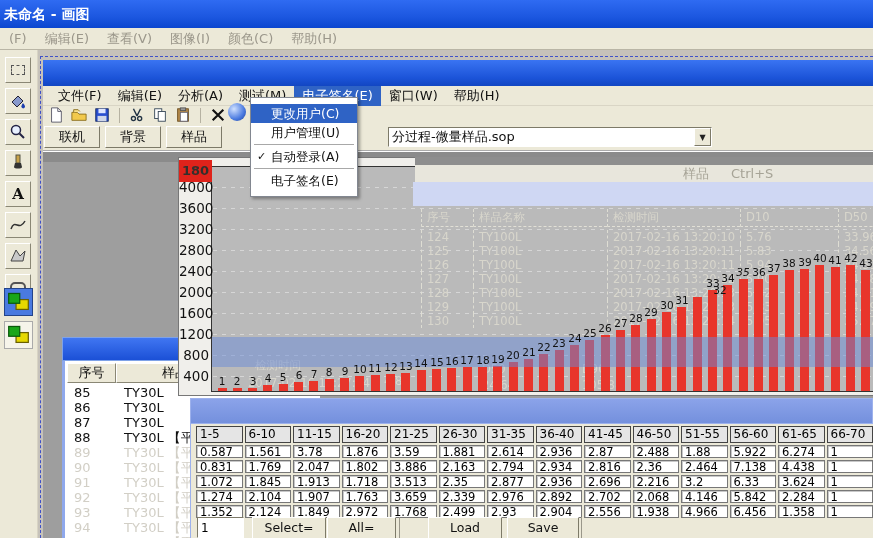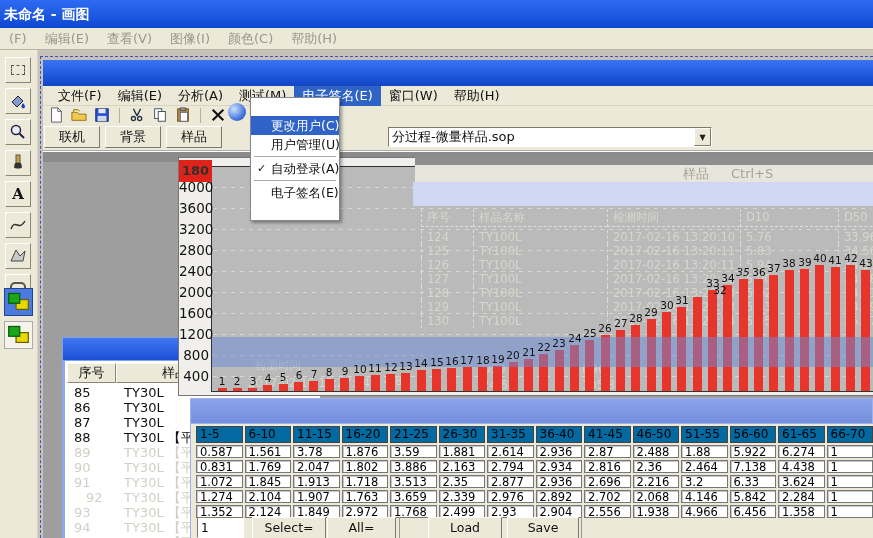--- a/index.html
+++ b/index.html
@@ -100,37 +100,37 @@
     color:#111; z-index:9; line-height:12px; }
 
   
   .dist-band { left:190px; top:398px; width:683px; height:26px; z-index:6;
     background: linear-gradient(180deg,#8ba3e9,#7490dd); border:1px solid #9db1ec; }
   .dist-body { left:190px; top:424px; width:683px; height:114px; background:#ece9d8;
     z-index:6; border-left:1px solid #9db1ec; }
   .dist-grid { position:absolute; left:196px; top:426px; z-index:7; display:grid;
     grid-template-columns: repeat(14, 46.5px); grid-template-rows: 17px repeat(5, 13px);
     gap: 2px; }
-  .d-head { background:#0369a1; border:1px solid #444; font-size:12px; color:#000;
+  .d-head { background:#e5e5e5; border:1px solid #444; font-size:12px; color:#000;
     line-height:14px; padding-left:3px; }
   .d-cell { background:#fff; border:1px solid #777; box-shadow: inset 1px 1px 0 #c8c8c8;
     font-size:11.5px; color:#000; line-height:10px; padding:1px 0 0 3px; }
   .count-input { position:absolute; left:197px; top:517px; width:47px; height:21px; z-index:8;
     border:1px solid; border-color:#7d7a68 #fff #fff #7d7a68; background:#fff;
     font-size:12px; padding-left:3px; font-family:inherit; }
   .ctl-btn { position:absolute; top:517px; height:23px; z-index:8; background:#ece9d8;
     border:1px solid; border-color:#fff #7d7a68 #7d7a68 #fff; font-size:12.5px;
     text-align:center; line-height:20px; color:#111; }
   .ctl-sep { position:absolute; top:517px; width:1px; height:21px; background:#9a978a; z-index:8; }
 
   
   .user-icon { left:228px; top:103px; width:18px; height:18px; border-radius:50%; z-index:9;
     background: radial-gradient(circle at 6px 6px,#cfe0ff,#4a7ae0 60%,#1c3f96); }
-  .popup { left:250px; top:97px; width:90px; z-index:10; background:#fff;
-    border:1px solid #828790; box-shadow:2px 2px 3px rgba(0,0,0,.35); padding:18px 0; }
+  .popup { left:250px; top:97px; width:108px; z-index:10; background:#fff;
+    border:1px solid #828790; box-shadow:2px 2px 3px rgba(0,0,0,.35); padding:6px 0; }
   .popup .pi { height:19px; font-size:12.5px; color:#111; line-height:19px;
     padding-left:20px; position:relative; white-space:nowrap; }
   .popup .pi.hl { background:#2f63c5; color:#fff; }
   .popup .pi .chk { position:absolute; left:6px; top:0; font-size:11px; }
   .popup .sep { height:1px; background:#a8a8a8; margin:2px 3px; }
 </style>
 </head>
 <body>
 
 <div id="screen">
@@ -558,21 +558,21 @@
     <div class="s-cell" style="left: 74px; top: 415px; width: 40px;">87</div>
     <div class="s-cell" style="left: 124px; top: 415px; width: 160px;">TY30L</div>
     <div class="s-cell" style="left: 74px; top: 430px; width: 40px;">88</div>
     <div class="s-cell" style="left: 124px; top: 430px; width: 160px;">TY30L 【平均】</div>
     <div class="s-cell faded" style="left: 74px; top: 445px; width: 40px;">89</div>
     <div class="s-cell faded" style="left: 124px; top: 445px; width: 160px;">TY30L 【平均】</div>
     <div class="s-cell faded" style="left: 74px; top: 460px; width: 40px;">90</div>
     <div class="s-cell faded" style="left: 124px; top: 460px; width: 160px;">TY30L 【平均】</div>
     <div class="s-cell faded" style="left: 74px; top: 475px; width: 40px;">91</div>
     <div class="s-cell faded" style="left: 124px; top: 475px; width: 160px;">TY30L 【平均】</div>
-    <div class="s-cell faded" style="left: 74px; top: 490px; width: 40px; margin-left: 12px;">92</div>
+    <div class="s-cell faded" style="left: 74px; top: 490px; width: 40px;">92</div>
     <div class="s-cell faded" style="left: 124px; top: 490px; width: 160px;">TY30L 【平均】</div>
     <div class="s-cell faded" style="left: 74px; top: 505px; width: 40px;">93</div>
     <div class="s-cell faded" style="left: 124px; top: 505px; width: 160px;">TY30L 【平均】</div>
     <div class="s-cell faded" style="left: 74px; top: 520px; width: 40px;">94</div>
     <div class="s-cell faded" style="left: 124px; top: 520px; width: 160px;">TY30L 【平均】</div>
     <div class="s-cell faded" style="left: 74px; top: 535px; width: 40px;">95</div>
     <div class="s-cell faded" style="left: 124px; top: 535px; width: 160px;">TY30L 【平均】</div>
   </div>
 
 </body></html>

